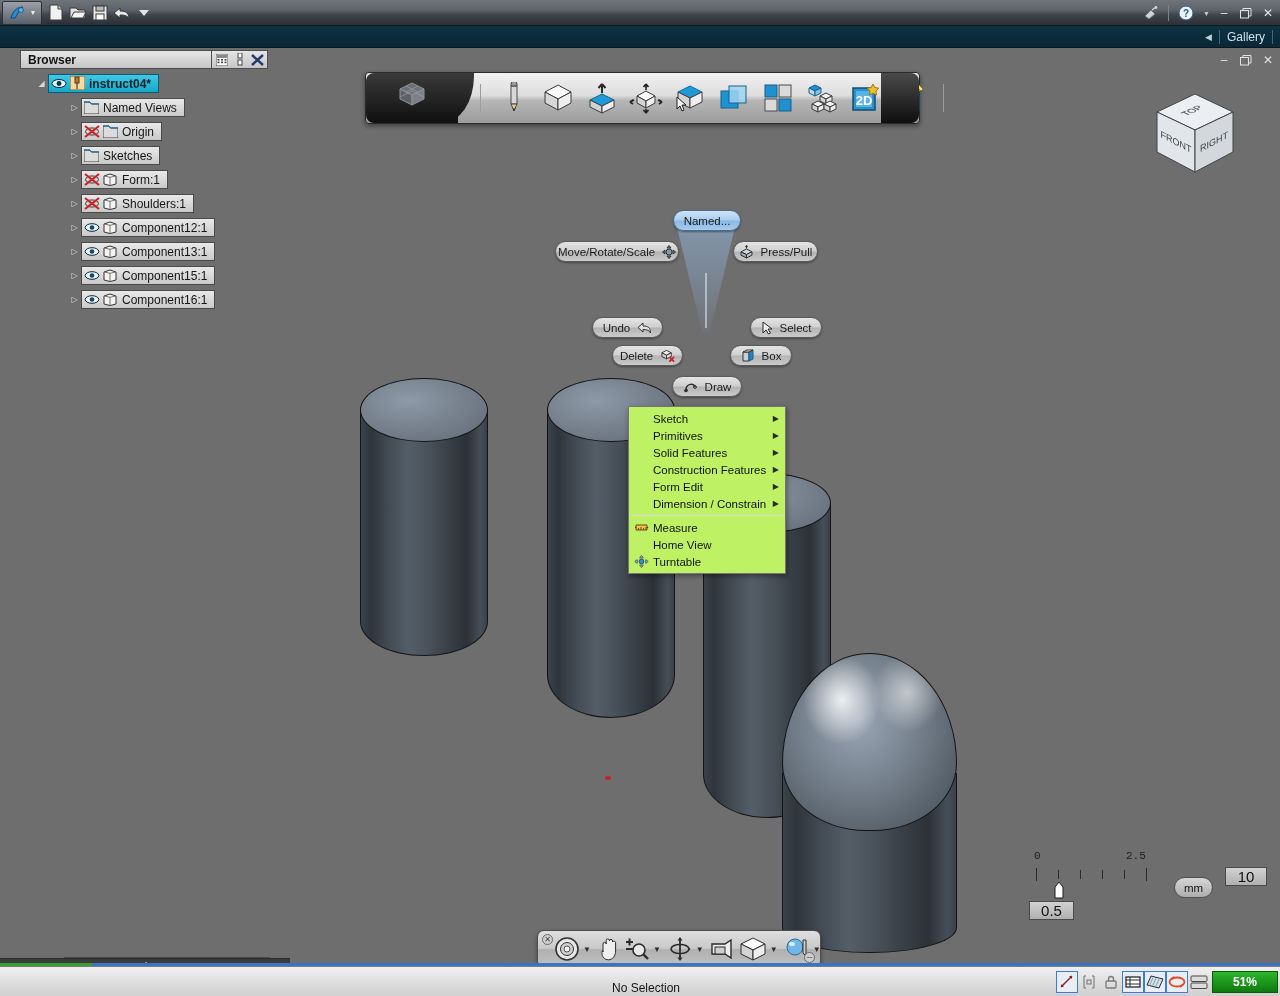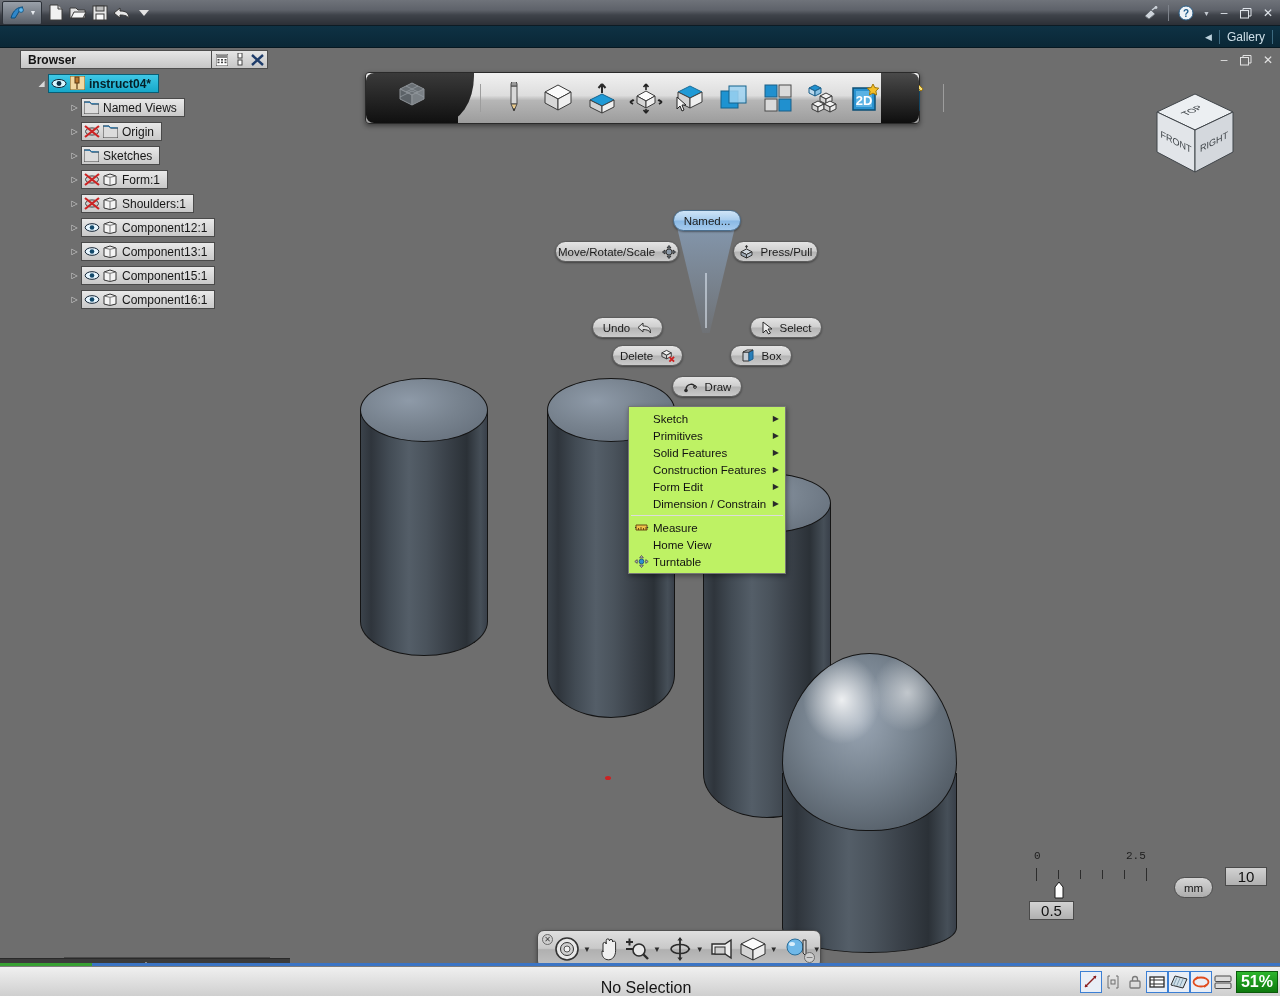--- a/index.html
+++ b/index.html
@@ -179,31 +179,31 @@
   }
   .sw-pointer { position:absolute; left:40px; top:38px; width:10px; height:16px; }
 
   
   .statusbar {
     position:absolute; left:0; top:966px; width:1280px; height:30px;
     background: linear-gradient(to bottom,#f0f0f0,#cfcfcf);
     border-top:1px solid #7d7d7d;
     display:flex; align-items:center;
   }
-  .status-text { position:absolute; left:12px; right:0; text-align:center; font-size:16px; color:#151515;margin-top:12px; }
+  .status-text { position:absolute; left:12px; right:0; text-align:center; font-size:12px; color:#151515;margin-top:12px; }
   .status-right { position:absolute; right:2px; top:2px; height:26px; display:flex; align-items:center; gap:0; }
   .st-ico {
     width:22px; height:22px; display:flex; align-items:center; justify-content:center;
     border:1px solid transparent;
   }
   .st-ico.on { border:1px solid #3b7fd4; background:#e9eef6; }
   .zoombox {
-    height:22px; padding:0 4px; background:linear-gradient(to bottom,#2db52d,#0e7a0e);
+    height:22px; padding:0 20px; background:linear-gradient(to bottom,#2db52d,#0e7a0e);
     border:1px solid #0a5a0a; display:flex; align-items:center; justify-content:center;
-    font-size:16px; color:#fff; font-weight:bold; margin-left:2px;
+    font-size:12px; color:#fff; font-weight:bold; margin-left:2px;
   }
   .bluestrip{ position:absolute; left:0; top:963px; width:1280px; height:3px; background:#3b74c4;}
   .greenstrip{ position:absolute; left:0; top:963px; width:92px; height:3px; background:#37a032;}
 
   
   .cyl { position:absolute; }
   .cyl .body {
     position:absolute; left:0; width:100%; border:1px solid #141414; border-top:none;
     background: linear-gradient(to right,
       #3b434b 0%, #2f353c 8%, #424b54 22%, #545e68 38%, #4a535c 52%,

